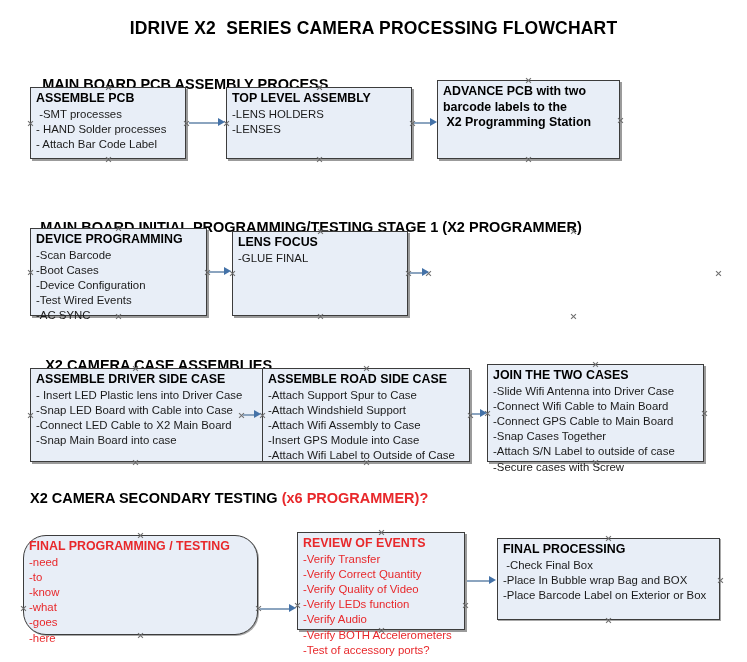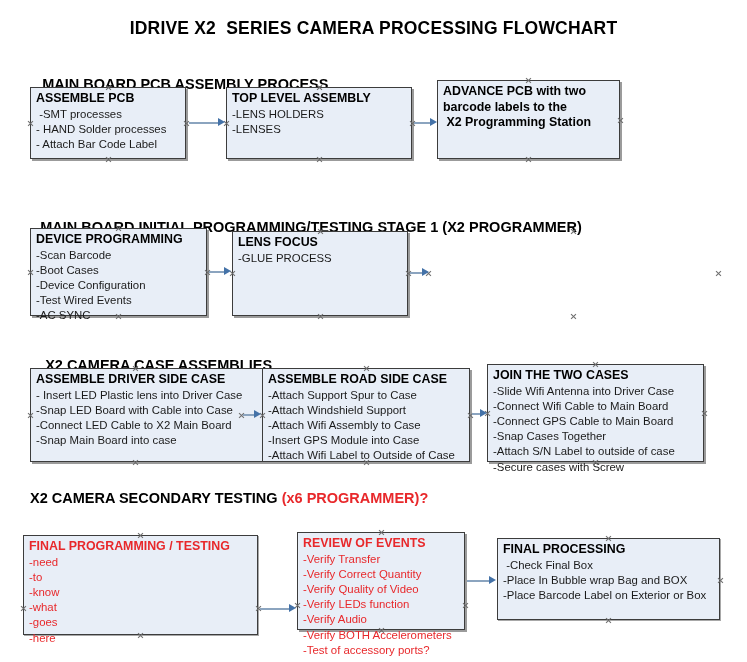--- a/index.html
+++ b/index.html
@@ -186,21 +186,21 @@
     </div>
   </div>
   <div class="handle" style="left:118px; top:228px;"></div>
   <div class="handle" style="left:30px;  top:272px;"></div>
   <div class="handle" style="left:207px; top:272px;"></div>
   <div class="handle" style="left:118px; top:316px;"></div>
 
   <div class="node" style="left:232px; top:231px; width:176px; height:85px;">
     <div class="node-inner">
       <div class="node-title">LENS FOCUS</div>
-      <div class="node-line">-GLUE PROCESS</div>
+      <div class="node-line">-GLUE FINAL</div>
     </div>
   </div>
   <div class="handle" style="left:320px; top:231px;"></div>
   <div class="handle" style="left:232px; top:273px;"></div>
   <div class="handle" style="left:408px; top:273px;"></div>
   <div class="handle" style="left:320px; top:316px;"></div>
 
   <div class="handle" style="left:573px; top:231px;"></div>
   <div class="handle" style="left:428px; top:273px;"></div>
   <div class="handle" style="left:718px; top:273px;"></div>
@@ -262,21 +262,21 @@
   <div class="handle" style="left:595px; top:462px;"></div>
 
   <div class="conn" style="left:243px; top:414px; width:11px;"></div>
   <div class="conn-head" style="left:254px; top:410px;"></div>
 
   <div class="conn" style="left:472px; top:413px; width:8px;"></div>
   <div class="conn-head" style="left:480px; top:409px;"></div>
 
   <div class="section-title" style="left:30px; top:490px;"><span>X2 CAMERA SECONDARY TESTING </span><span class="accent">(x6 PROGRAMMER)?</span></div>
 
-  <div class="node red thinshadow" style="left:23px; top:535px; width:235px; height:100px;">
+  <div class="node red thinshadow" style="left:23px; top:535px; width:235px; height:100px;border-radius:23px;">
     <div class="node-inner">
       <div class="node-title">FINAL PROGRAMMING / TESTING</div>
       <div class="node-line">-need</div>
       <div class="node-line">-to</div>
       <div class="node-line">-know</div>
       <div class="node-line">-what</div>
       <div class="node-line">-goes</div>
       <div class="node-line">-here</div>
     </div>
   </div>

